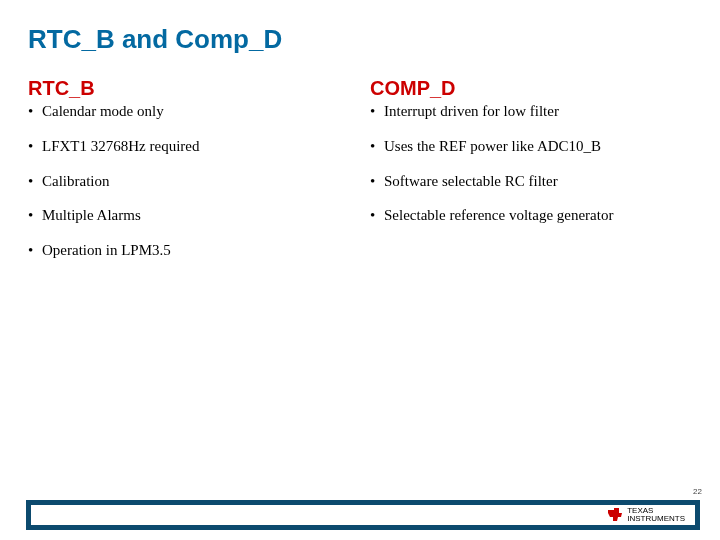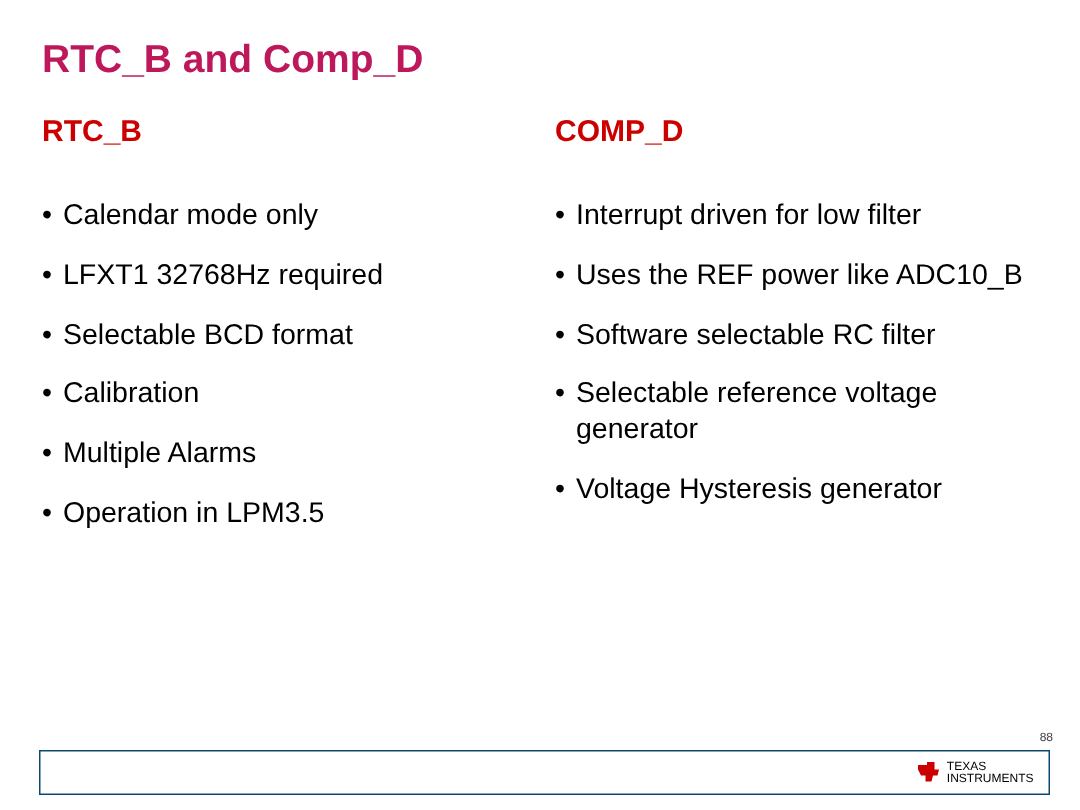--- a/index.html
+++ b/index.html
@@ -1,66 +1,64 @@
 <!DOCTYPE html>
 <html><head>
 <meta charset="utf-8">
 <style>
   * { margin: 0; padding: 0; box-sizing: border-box; }
   html, body { width: 720px; height: 540px; font-family: Arial, Helvetica, sans-serif; background: #fff; color: #000; }
   .slide { position: relative; width: 720px; height: 540px; padding: 24px 28px 0 28px; }
-  .title { font-size: 26px; font-weight: bold; color: #be185d; margin-bottom: 22px; }
+  .title { font-size: 26px; font-weight: bold; color: #0369a1; margin-bottom: 22px; }
   .cols { display: flex; gap: 20px; }
   .col { flex: 1; }
-  .col-head { font-size: 20px; font-weight: bold; color: #c00; margin-bottom: 32px; }
+  .col-head { font-size: 20px; font-weight: bold; color: #c00; margin-bottom: 2px; }
   ul.feat { list-style: none; padding-left: 0; }
-  ul.feat li { font-size: 19px; line-height: 1.25; margin-bottom: 16px; padding-left: 14px; position: relative; }
+  ul.feat li { font-size: 15px; line-height: 1.25; margin-bottom: 16px; padding-left: 14px; position: relative; font-family: Liberation Serif, serif; }
   ul.feat li::before { content: "•"; position: absolute; left: 0; top: 0; }
   .pagenum { position: absolute; right: 18px; bottom: 44px; font-size: 8px; color: #444; }
-  .footer { position: absolute; left: 26px; right: 20px; bottom: 10px; height: 30px; border: 1px solid #0c4a6e; background: #fff; display: flex; align-items: center; justify-content: flex-end; padding: 0 10px; }
+  .footer { position: absolute; left: 26px; right: 20px; bottom: 10px; height: 30px; border: 5px solid #0c4a6e; background: #fff; display: flex; align-items: center; justify-content: flex-end; padding: 0 10px; }
   .ti-logo { display: flex; align-items: center; gap: 4px; }
   .ti-shape { width: 16px; height: 14px; position: relative; }
   .ti-shape svg { width: 100%; height: 100%; display: block; }
   .ti-text { font-size: 8px; line-height: 1; color: #000; }
 </style>
 </head>
 <body>
 
 <div class="slide">
 
   <div class="title">RTC_B and Comp_D</div>
 
   <div class="cols">
 
     <div class="col">
       <div class="col-head">RTC_B</div>
       <ul class="feat">
         <li>Calendar mode only</li>
         <li>LFXT1 32768Hz required</li>
-        <li>Selectable BCD format</li>
         <li>Calibration</li>
         <li>Multiple Alarms</li>
         <li>Operation in LPM3.5</li>
       </ul>
     </div>
 
     <div class="col">
       <div class="col-head">COMP_D</div>
       <ul class="feat">
         <li>Interrupt driven for low filter</li>
         <li>Uses the REF power like ADC10_B</li>
         <li>Software selectable RC filter</li>
         <li>Selectable reference voltage generator</li>
-        <li>Voltage Hysteresis generator</li>
       </ul>
     </div>
 
   </div>
 
-  <div class="pagenum">88</div>
+  <div class="pagenum">22</div>
 
   <div class="footer">
     <div class="ti-logo">
       <span class="ti-shape">
         <svg viewBox="0 0 16 14">
           <path d="M1 2 L7 2 L7 0 L12 0 L12 5 L15 5 L14 9 L11 9 L10 13 L6 13 L6 9 L3 9 L1 5 Z" fill="#c00"></path>
         </svg>
       </span>
       <span class="ti-text">
         <div>TEXAS</div>

